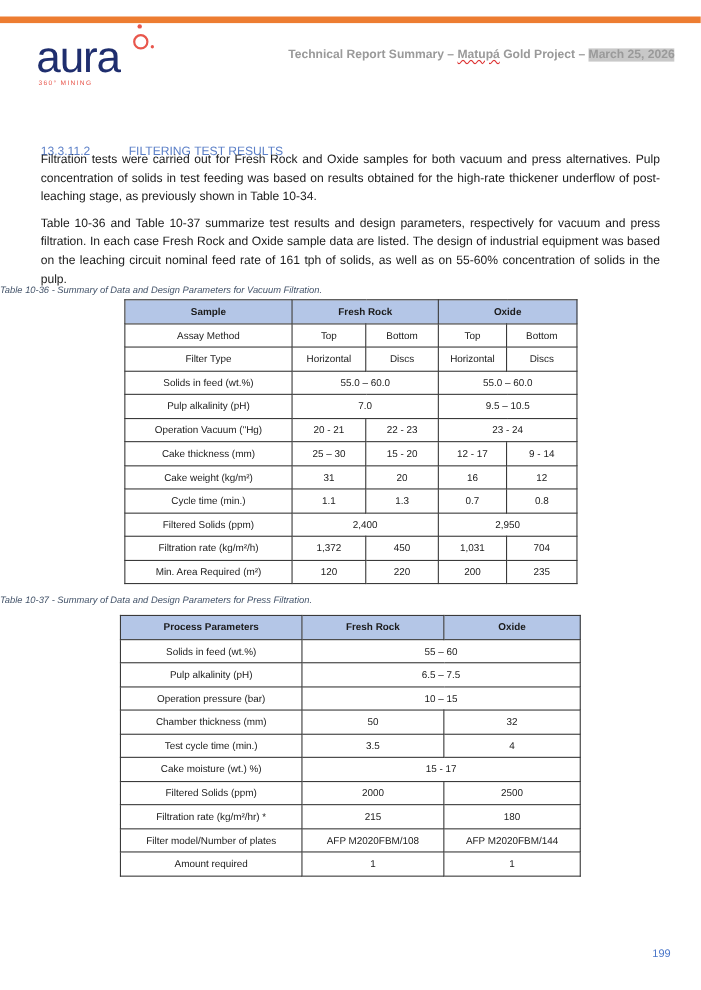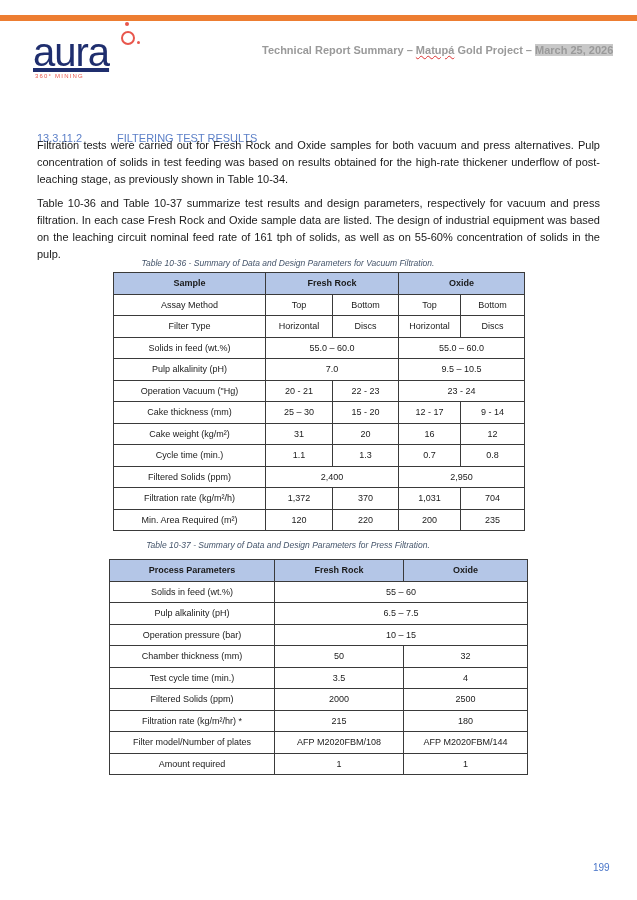--- a/index.html
+++ b/index.html
@@ -1,36 +1,36 @@
 <!DOCTYPE html>
 <html><head>
 <meta charset="utf-8">
 <style>
   html, body { margin: 0; padding: 0; background: #ffffff; }
   body { width: 637px; height: 900px; position: relative; overflow: hidden;
          font-family: "Liberation Sans", "DejaVu Sans", sans-serif; color: #1a1a1a; }
   .top-bar { position: absolute; left: 0; top: 15px; width: 637px; height: 6px; background: #ed7d31; }
   .logo { position: absolute; left: 33px; top: 22px; width: 120px; height: 60px; }
-  .logo-word { position: absolute; left: 0; top: 10px; font-size: 40px; color: #1f2e6e; letter-spacing: -1px; line-height: 40px; font-family: "Liberation Sans", sans-serif; text-decoration: underline; }
+  .logo-word { position: absolute; left: 0; top: 10px; font-size: 40px; color: #1f2e6e; letter-spacing: -1px; line-height: 40px; font-family: "Liberation Sans", sans-serif; }
   .logo-sub { position: absolute; left: 2px; top: 51px; font-size: 6px; color: #e8564c; letter-spacing: 1.2px; }
   .logo-ring { position: absolute; left: 88px; top: 9px; width: 10px; height: 10px; border: 2px solid #e8564c; border-radius: 50%; }
   .logo-dot1 { position: absolute; left: 92px; top: 0px; width: 4px; height: 4px; background: #e8564c; border-radius: 50%; }
   .logo-dot2 { position: absolute; left: 104px; top: 19px; width: 3px; height: 3px; background: #e8564c; border-radius: 50%; }
   .header-title { position: absolute; left: 262px; top: 44px; font-size: 11px; font-weight: bold; color: #9a9a9a; white-space: nowrap; }
   .header-title .proj { text-decoration: underline wavy #d33; text-decoration-thickness: 1px; }
   .header-title .date { background: #c8c8c8; color: #9a9a9a; }
 
   .section-heading { position: absolute; left: 37px; top: 132px; font-size: 11px; color: #5b7fc7; white-space: nowrap; }
   .section-heading .num { display: inline-block; width: 80px; }
 
   .para { position: absolute; left: 37px; width: 563px; font-size: 11px; line-height: 17px; text-align: justify; color: #1a1a1a; }
   .para1 { top: 137px; }
   .para2 { top: 195px; }
 
-  .caption { position: absolute; left: 0; width: 576px; text-align: center; font-size: 8.5px; font-style: italic; color: #44546a; }
+  .caption { position: absolute; left: 0; width: 576px; font-size: 8.5px; font-style: italic; color: #44546a; }
   .cap1 { top: 258px; }
   .cap2 { top: 540px; }
 
   table.tbl { position: absolute; border-collapse: collapse; font-size: 9px; color: #1a1a1a; table-layout: fixed; }
   table.tbl td, table.tbl th { border: 1px solid #3a3a3a; text-align: center; padding: 0; height: 20.5px; font-weight: normal; }
   table.tbl th { background: #b4c6e7; font-weight: bold; }
   .t1 { left: 113px; top: 272px; width: 411px; }
   .t2 { left: 109px; top: 559px; width: 418px; }
   .t2 td, .t2 th { height: 20.4px; }
 
@@ -128,21 +128,21 @@
     <td>0.8</td>
   </tr>
   <tr>
     <td>Filtered Solids (ppm)</td>
     <td colspan="2">2,400</td>
     <td colspan="2">2,950</td>
   </tr>
   <tr>
     <td>Filtration rate (kg/m²/h)</td>
     <td>1,372</td>
-    <td>370</td>
+    <td>450</td>
     <td>1,031</td>
     <td>704</td>
   </tr>
   <tr>
     <td>Min. Area Required (m²)</td>
     <td>120</td>
     <td>220</td>
     <td>200</td>
     <td>235</td>
   </tr>
@@ -179,20 +179,24 @@
     <td>Chamber thickness (mm)</td>
     <td>50</td>
     <td>32</td>
   </tr>
   <tr>
     <td>Test cycle time (min.)</td>
     <td>3.5</td>
     <td>4</td>
   </tr>
   <tr>
+    <td>Cake moisture (wt.) %)</td>
+    <td colspan="2">15 - 17</td>
+  </tr>
+  <tr>
     <td>Filtered Solids (ppm)</td>
     <td>2000</td>
     <td>2500</td>
   </tr>
   <tr>
     <td>Filtration rate (kg/m²/hr) *</td>
     <td>215</td>
     <td>180</td>
   </tr>
   <tr>

